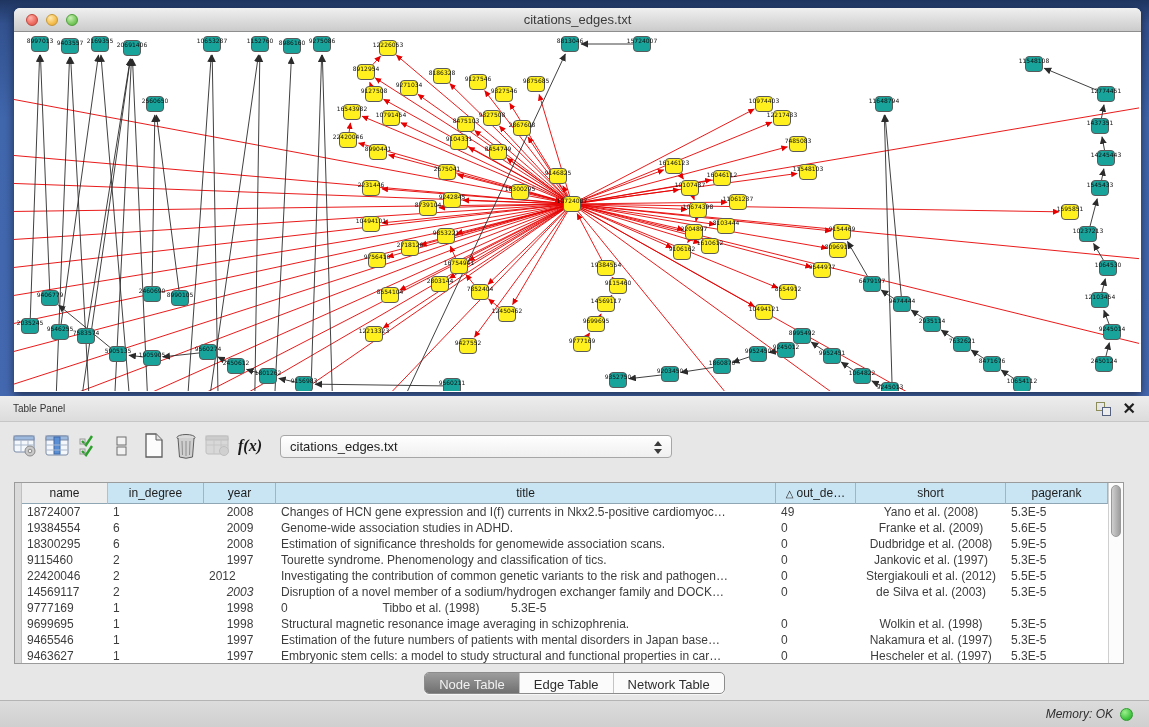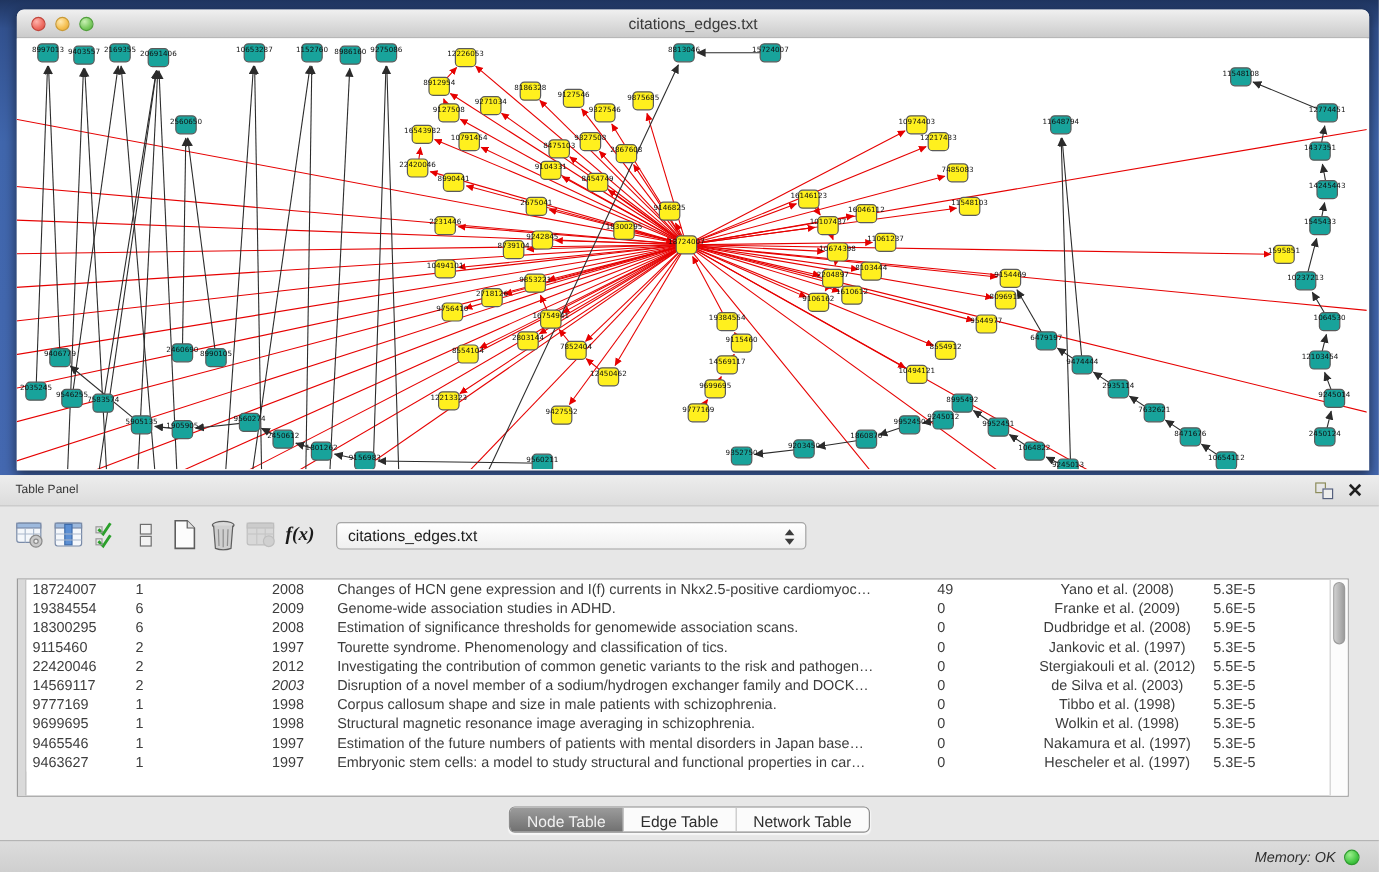--- a/index.html
+++ b/index.html
@@ -546,20 +546,29 @@
       <span class="stepper">
         <span class="up"></span>
           <span class="dn"></span>
       </span>
     </div>
   </div>
 
   <div class="tablewrap">
     <div class="rowhdr"></div>
     <div class="tbl">
+      <div class="thead" id="thead">
+          <div class="th col-name" style="width: 86px;">name</div>
+          <div class="th" style="width: 96px;">in_degree</div>
+          <div class="th" style="width: 72px;">year</div>
+          <div class="th" style="width: 500px;">title</div>
+          <div class="th" style="width: 80px;"><span class="sort-glyph">△</span>out_de…</div>
+          <div class="th" style="width: 150px;">short</div>
+          <div class="th" style="width: 102px;">pagerank</div>
+        </div>
       <div id="tbody">
           <div class="tr">
             <div class="td" style="width: 86px; text-align: left;">18724007</div>
             <div class="td" style="width: 96px; text-align: left;">1</div>
             <div class="td" style="width: 72px; text-align: center;">2008</div>
             <div class="td" style="width: 500px; text-align: left;">Changes of HCN gene expression and I(f) currents in Nkx2.5-positive cardiomyoc…</div>
             <div class="td" style="width: 80px; text-align: left;">49</div>
             <div class="td" style="width: 150px; text-align: center;">Yano et al. (2008)</div>
             <div class="td" style="width: 102px; text-align: left;">5.3E-5</div>
           </div>
@@ -586,40 +595,39 @@
             <div class="td" style="width: 96px; text-align: left;">2</div>
             <div class="td" style="width: 72px; text-align: center;">1997</div>
             <div class="td" style="width: 500px; text-align: left;">Tourette syndrome. Phenomenology and classification of tics.</div>
             <div class="td" style="width: 80px; text-align: left;">0</div>
             <div class="td" style="width: 150px; text-align: center;">Jankovic et al. (1997)</div>
             <div class="td" style="width: 102px; text-align: left;">5.3E-5</div>
           </div>
           <div class="tr">
             <div class="td" style="width: 86px; text-align: left;">22420046</div>
             <div class="td" style="width: 96px; text-align: left;">2</div>
-            <div class="td" style="width: 72px; text-align: center;">2012</div>
+            <div class="td" style="width: 72px; ">2012</div>
             <div class="td" style="width: 500px; text-align: left;">Investigating the contribution of common genetic variants to the risk and pathogen…</div>
             <div class="td" style="width: 80px; text-align: left;">0</div>
             <div class="td" style="width: 150px; text-align: center;">Stergiakouli et al. (2012)</div>
             <div class="td" style="width: 102px; text-align: left;">5.5E-5</div>
           </div>
           <div class="tr">
             <div class="td" style="width: 86px; text-align: left;">14569117</div>
             <div class="td" style="width: 96px; text-align: left;">2</div>
             <div class="td" style="width: 72px; text-align: center; font-style: italic;">2003</div>
             <div class="td" style="width: 500px; text-align: left;">Disruption of a novel member of a sodium/hydrogen exchanger family and DOCK…</div>
             <div class="td" style="width: 80px; text-align: left;">0</div>
             <div class="td" style="width: 150px; text-align: center;">de Silva et al. (2003)</div>
             <div class="td" style="width: 102px; text-align: left;">5.3E-5</div>
           </div>
           <div class="tr">
             <div class="td" style="width: 86px; text-align: left;">9777169</div>
             <div class="td" style="width: 96px; text-align: left;">1</div>
             <div class="td" style="width: 72px; text-align: center;">1998</div>
-            <div class="td" style="width: 500px; text-align: left;">Corpus callosum shape and size in male patients with schizophrenia.</div>
             <div class="td" style="width: 80px; text-align: left;">0</div>
             <div class="td" style="width: 150px; text-align: center;">Tibbo et al. (1998)</div>
             <div class="td" style="width: 102px; text-align: left;">5.3E-5</div>
           </div>
           <div class="tr">
             <div class="td" style="width: 86px; text-align: left;">9699695</div>
             <div class="td" style="width: 96px; text-align: left;">1</div>
             <div class="td" style="width: 72px; text-align: center;">1998</div>
             <div class="td" style="width: 500px; text-align: left;">Structural magnetic resonance image averaging in schizophrenia.</div>
             <div class="td" style="width: 80px; text-align: left;">0</div>

